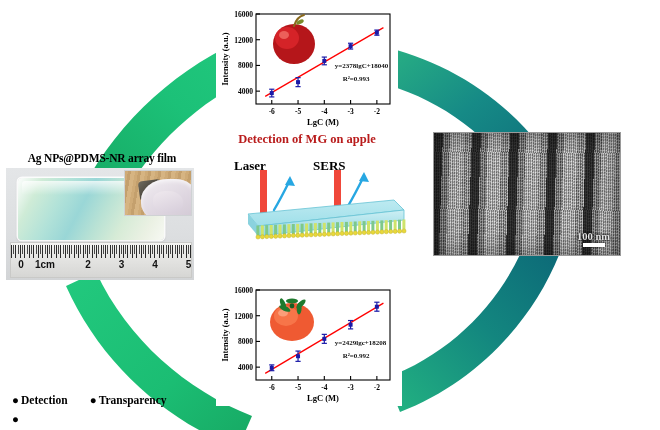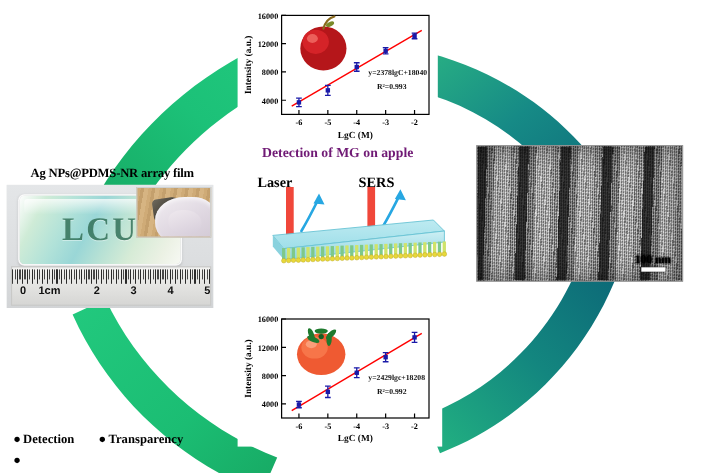--- a/index.html
+++ b/index.html
@@ -56,50 +56,50 @@
   .ruler .nums span{position:absolute;font-size:10px;font-weight:bold;
      font-family:"Liberation Sans",sans-serif;color:#111;transform:translateX(-50%);}
   #bullets{position:absolute;left:6px;top:268px;width:200px;}
   .bullet-row{display:flex;align-items:flex-start;margin-bottom:7px;font-size:11.5px;font-weight:bold;}
   .bullet-dot{display:inline-block;width:9px;flex:0 0 9px;}
   .bullet-gap{display:inline-block;width:22px;flex:0 0 22px;}
 
   
   .chart-wrap{position:absolute;}
   .chart-title{font-family:"Liberation Serif",serif;font-weight:bold;font-size:12.5px;
-     color:#701a75;text-align:center;white-space:nowrap;}
+     color:#b91c1c;text-align:center;white-space:nowrap;}
   .chart-box{position:relative;background:#fff;}
   .chart-svg{display:block;}
 
   
   #center-scheme{position:absolute;left:218px;top:156px;width:190px;height:118px;}
   .sch-label{position:absolute;font-weight:bold;font-size:13px;font-family:"Liberation Serif",serif;}
   #label-laser{left:16px;top:2px;}
-  #label-sers{left:108px;top:2px;}
+  #label-sers{left:95px;top:2px;}
   #label-backside{left:0;top:96px;width:190px;text-align:center;font-weight:bold;font-size:13px;}
 
   
   #right-panel{position:absolute;left:396px;top:126px;width:262px;}
   #right-title{font-weight:bold;font-size:11.5px;text-align:left;white-space:nowrap;}
   #sem-image{position:relative;margin:6px auto 0;width:186px;height:122px;overflow:hidden;
      border:1px solid #9a9a9a;background:#777;}
   .sem-noise{position:absolute;inset:-10px;
      background-image:
        repeating-linear-gradient(91deg, rgba(255,255,255,.50) 0 1px, rgba(0,0,0,.35) 1px 2px, rgba(255,255,255,.28) 2px 3px, rgba(0,0,0,.22) 3px 4px),
        repeating-linear-gradient(7deg, rgba(255,255,255,.30) 0 1px, rgba(0,0,0,.30) 1px 3px),
        repeating-linear-gradient(137deg, rgba(255,255,255,.22) 0 1px, rgba(0,0,0,.26) 1px 2px);
      background-color:#8d8d8d;}
   .sem-stripes{position:absolute;inset:0;
      background:repeating-linear-gradient(92deg,
         rgba(20,20,20,.80) 0 9px,
         rgba(90,90,90,.35) 9px 16px,
         rgba(235,235,235,.30) 16px 30px,
         rgba(150,150,150,.25) 30px 38px);}
   .sem-vig{position:absolute;inset:0;box-shadow:inset 0 0 26px rgba(0,0,0,.45);}
-  #scalebar{position:absolute;right:10px;bottom:8px;text-align:center;color:#000000;}
+  #scalebar{position:absolute;right:10px;bottom:8px;text-align:center;color:#e5e5e5;}
   #scalebar .txt{font-family:"Liberation Serif",serif;font-weight:bold;font-size:10.5px;
      text-shadow:0 0 2px #000,0 0 3px #000;}
   #scalebar .bar{width:22px;height:4px;background:#fff;margin:1px auto 0;box-shadow:0 0 2px #000;}
 </style>
 </head>
 <body>
 
 <div class="stage">
 
   <svg class="arc-svg" viewBox="0 0 660 430">
@@ -142,21 +142,20 @@
       <path d="M 566 236 C 540 316 478 382 400 412 L 386 378 C 456 352 510 294 532 224 Z" fill="url(#gradTealBot)"></path>
     </g>
   </svg>
 
   <div id="left-panel">
     <div class="panel-title">Ag NPs@PDMS-NR array film</div>
 
     <div id="film-photo">
       <div class="photo-bg"></div>
       <div class="glass"></div>
-      <div class="lcu">LCU</div>
 
       <div class="hand">
         <div class="wood"></div>
         <div class="film"></div>
         <div class="glove"></div>
         <div class="finger"></div>
       </div>
 
       <div class="ruler">
         <div class="ticks"></div>

